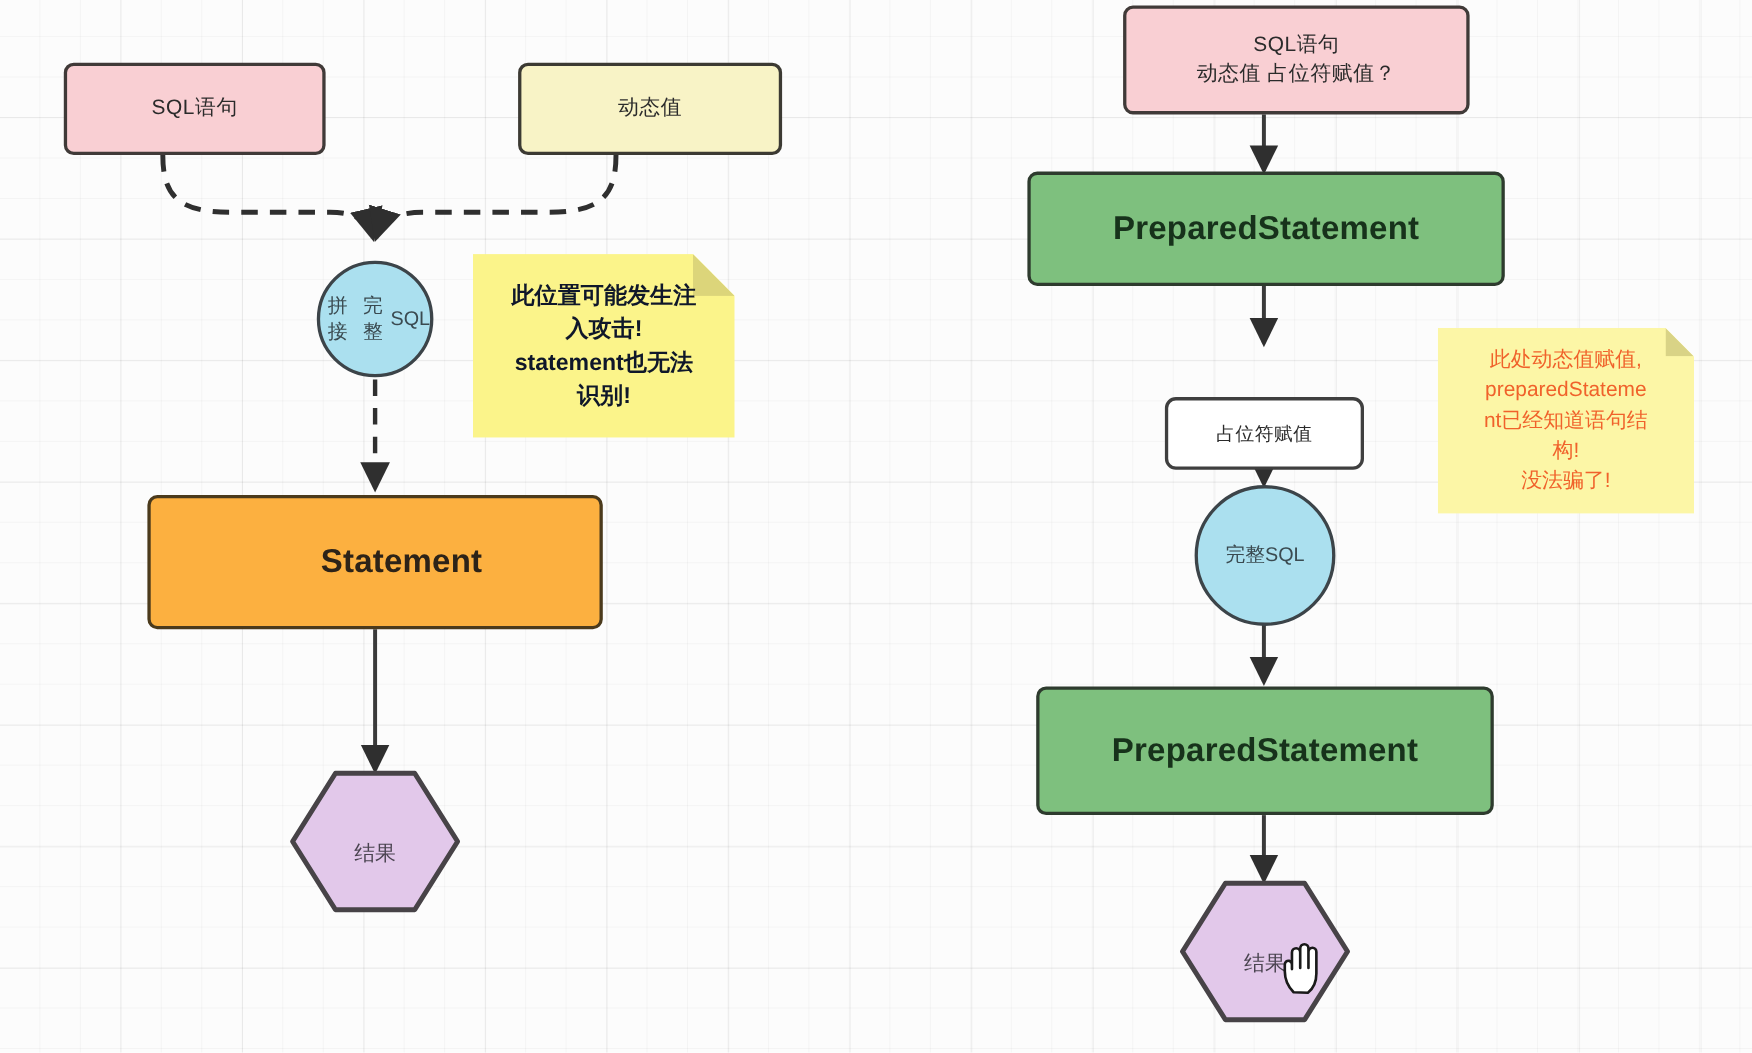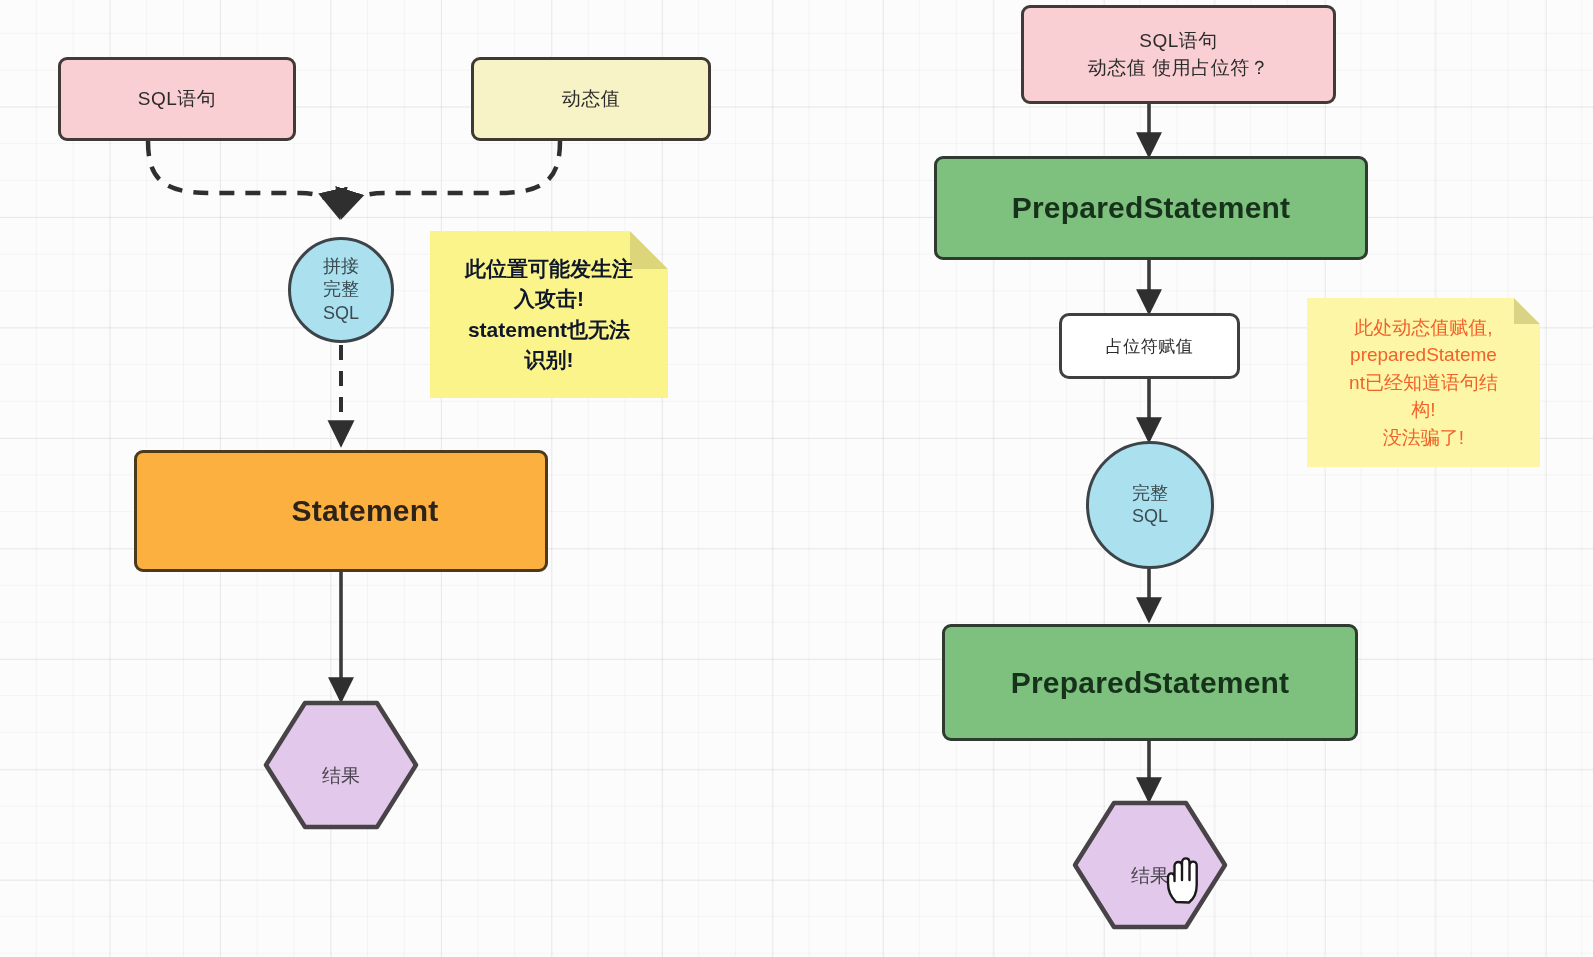--- a/index.html
+++ b/index.html
@@ -41,21 +41,21 @@
   
   .rrect {
     border: 3px solid #3f3b39;
     border-radius: 9px;
   }
 
   .pink   { background: #f9cfd3; border-color: #403a38; }
   .yellow { background: #f8f3c6; border-color: #3c3a33; }
   .orange { background: #fcb040; border-color: #4b3a1c; padding-left: 48px; }
   .green  { background: #7ec07e; border-color: #2e3b2e; color:#17321b; }
-  .white  { background: #ffffff; border-color: #3f3f3f; }
+  .white  { background: #ffffff; border-color: #3f3f3f; margin-top: 48px; }
 
   .label-cn {
     font-size: 19px;
     letter-spacing: 0.5px;
     line-height: 1.42;
     margin-left: 28px;
   }
   .label-cn-sm {
     font-size: 17px;
     letter-spacing: 0.5px;
@@ -65,21 +65,21 @@
     font-weight: bold;
     letter-spacing: 0.2px;
   }
   .label-bold.orange-text { color: #2d2318; }
 
   
   .circle {
     border-radius: 50%;
     border: 3px solid #3c4449;
     background: #abe0ef;
-    flex-direction: column;
+    flex-direction: row;
     color: #3a4a50;
   }
   .circle .ln { display: block; line-height: 1.28; font-size: 18px; }
 
   
   .hexwrap { position: absolute; z-index: 3; }
   .hexwrap svg { display: block; overflow: visible; }
   .hex-label {
     position: absolute;
     left: 0; right: 0; top: 0; bottom: 0;
@@ -195,21 +195,21 @@
     <div class="inner">
       <div>此位置可能发生注</div>
       <div>入攻击!</div>
       <div>statement也无法</div>
       <div>识别!</div>
     </div>
   </div>
 
   <div class="node rrect pink label-cn" style="left:993px; top:5px; width:315px; height:99px; flex-direction:column;">
     <span>SQL语句</span>
-    <span>动态值 使用占位符？</span>
+    <span>动态值 占位符赋值？</span>
   </div>
 
   <div class="node rrect green label-bold" style="left:934px; top:156px; width:434px; height:104px;">
     <span>PreparedStatement</span>
   </div>
 
   <div class="node rrect white label-cn-sm" style="left:1059px; top:313px; width:181px; height:66px; border-width:3px; border-radius:10px;">
     <span>占位符赋值</span>
   </div>
 

